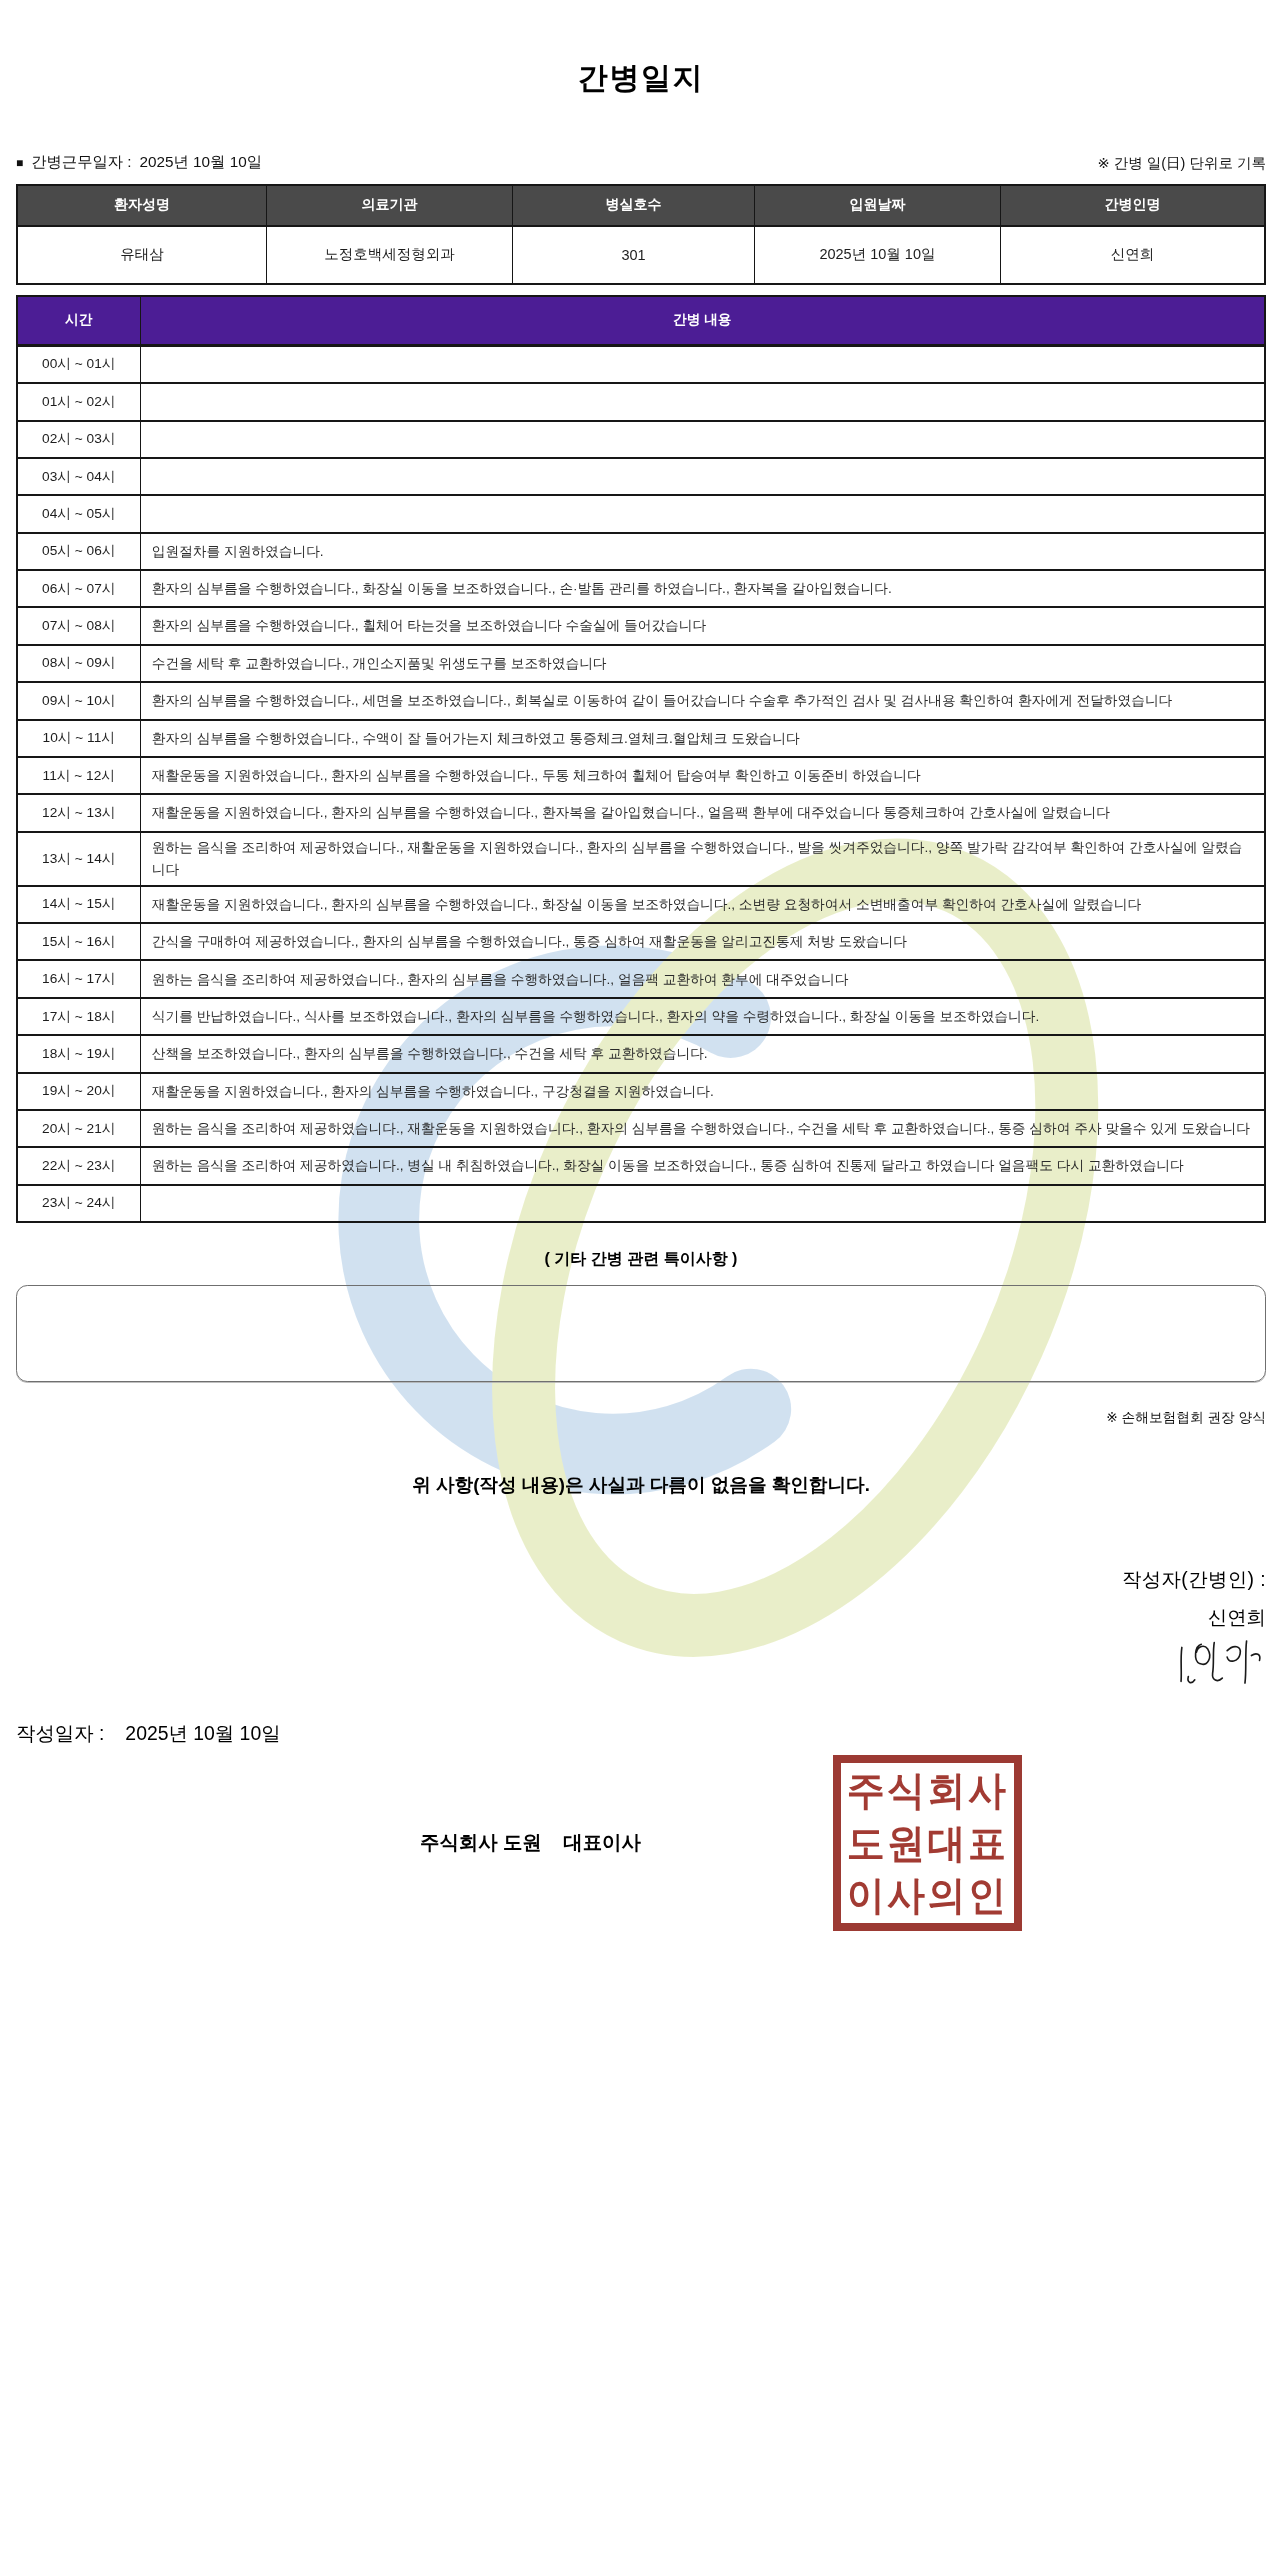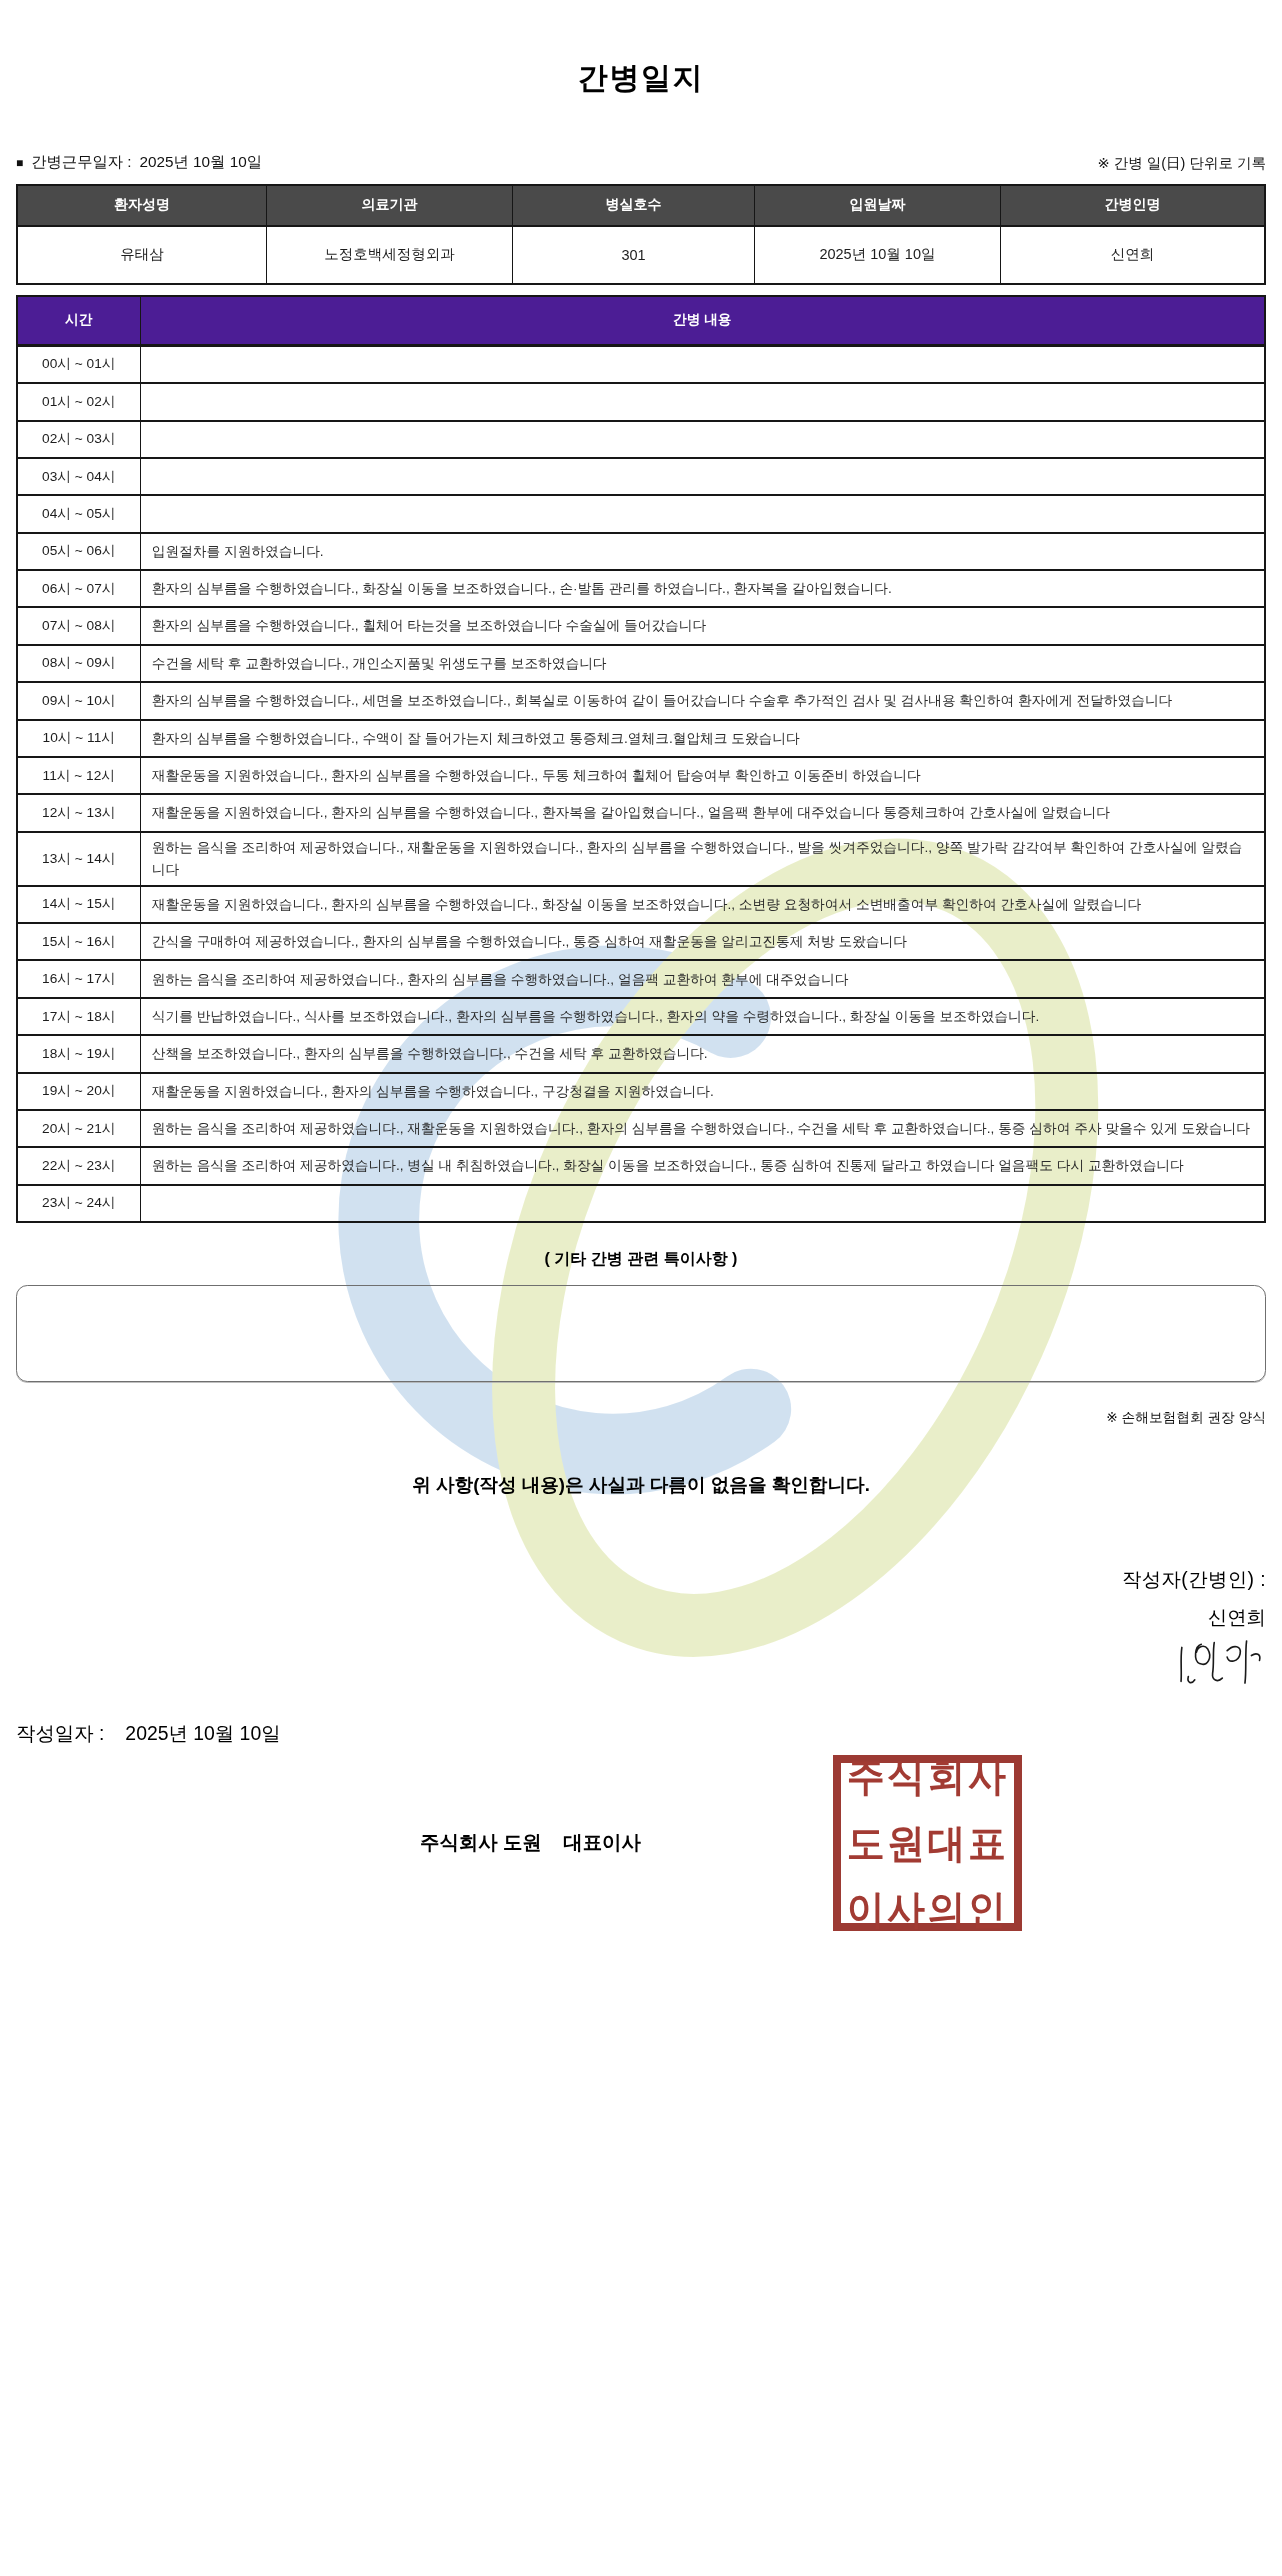--- a/index.html
+++ b/index.html
@@ -34,21 +34,21 @@
 
   .statement{margin-top:45px;text-align:center;font-size:18.6px;font-weight:bold;color:#000;}
 
   .writer-line{margin-top:68px;display:flex;align-items:flex-end;gap:11.3px;font-size:19.4px;color:#000;flex-direction:column;}
   .writer-line .label{letter-spacing:0.4px;}
   .sig{margin-left:14.5px;margin-top:-6.5px;}
   .date-line{margin-top:32px;font-size:19.4px;color:#000;display:flex;gap:21px;}
 
   .seal-area{position:relative;height:242px;margin-top:8px;}
   .company-line{position:absolute;left:404px;top:74px;font-size:19.4px;font-weight:bold;color:#000;white-space:pre;}
-  .stamp{position:absolute;left:817px;top:0px;width:173px;height:160px;border:8px solid #9c3a33;color:#a23b33;display:flex;flex-direction:column;justify-content:center;align-items:center;gap:18px;}
+  .stamp{position:absolute;left:817px;top:0px;width:173px;height:160px;border:8px solid #9c3a33;color:#a23b33;display:flex;flex-direction:column;justify-content:center;align-items:center;gap:4px;}
   .stamp .srow{font-size:38px;font-weight:bold;line-height:1.28;letter-spacing:2.4px;font-family:"Liberation Serif","DejaVu Serif",serif;transform:scaleY(1.05);}
 </style>
 </head>
 <body>
 
 <div class="page">
 
   <svg class="watermark" width="1282" height="2576" viewBox="0 0 1588 3190">
     <g opacity="0.42">
       <path d="M 905 1260 A 290 290 0 1 0 930 1745" fill="none" stroke="#94badd" stroke-width="100" stroke-linecap="round"></path>

